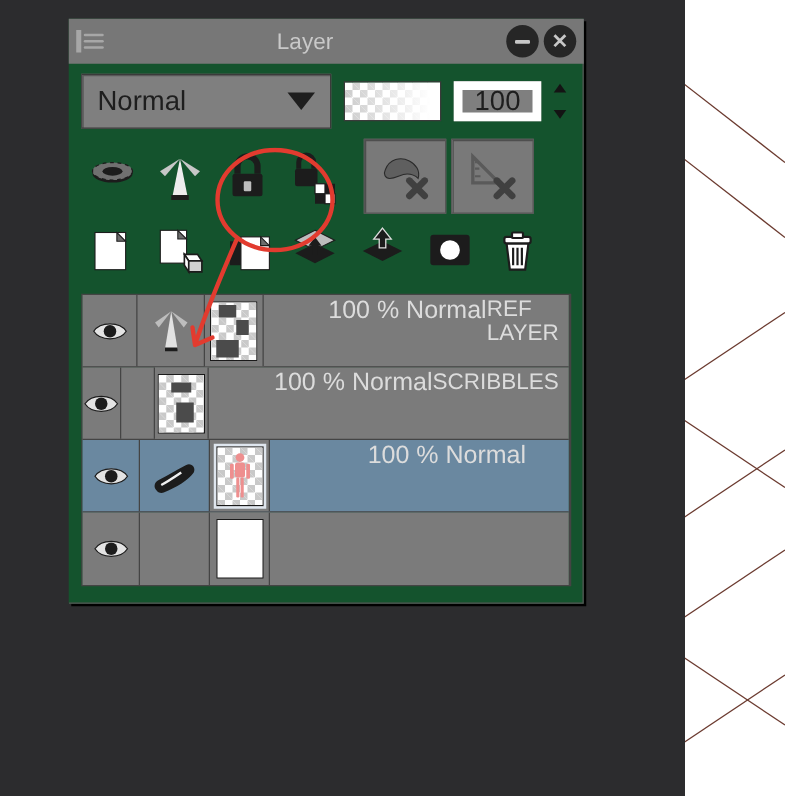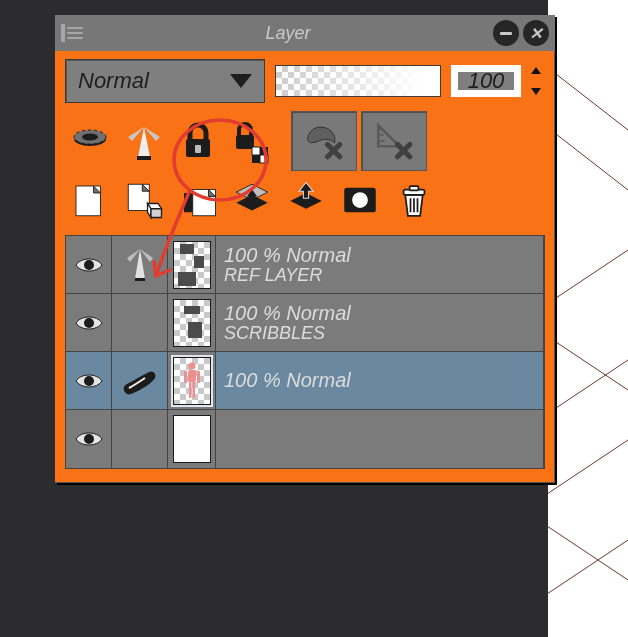--- a/index.html
+++ b/index.html
@@ -1,19 +1,19 @@
 <!DOCTYPE html>
 <html><head>
 <meta charset="utf-8">
 <style>
   *{box-sizing:border-box;margin:0;padding:0;font-family:Arial,Helvetica,sans-serif;}
   body{width:628px;height:637px;background:#2c2c2e;position:relative;overflow:hidden;}
   .canvas-strip{position:absolute;top:0;right:0;width:80px;height:637px;background:#ffffff;}
   .canvas-strip svg{position:absolute;top:0;left:0;width:100%;height:100%;}
-  .panel{position:absolute;left:55px;top:15px;width:500px;background:#f97316;border-radius:0;box-shadow:2px 2px 0 #000, -1px -1px 0 #555 inset;font-style:italic;}
+  .panel{position:absolute;left:55px;top:15px;width:412px;background:#14532d;border-radius:0;box-shadow:2px 2px 0 #000, -1px -1px 0 #555 inset;}
   .titlebar{display:flex;align-items:center;height:36px;padding:0 6px;background:#777;}
   .title-icon{width:22px;height:18px;display:flex;flex-direction:column;justify-content:center;gap:3px;padding-left:2px;border-left:4px solid rgba(200,200,200,.6);}
   .title-icon span{height:2px;background:rgba(200,200,200,.6);border-radius:1px;}
   .title-text{flex:1;text-align:center;color:#c9c9c9;font-size:18px;font-weight:400;}
   .title-buttons{display:flex;gap:4px;}
   .round-btn{width:26px;height:26px;border-radius:50%;background:#262626;display:flex;align-items:center;justify-content:center;color:#c7c7c7;font-size:16px;font-weight:bold;cursor:pointer;}
   .round-btn.min::after{content:"";width:12px;height:3px;background:#c7c7c7;border-radius:1px;}
   .round-btn.close{font-size:16px;}
   .controls{padding:8px 10px 4px;display:flex;flex-direction:column;gap:8px;}
   .row{display:flex;align-items:center;gap:10px;}
@@ -48,21 +48,21 @@
   .thumb.check::before{content:"";position:absolute;inset:0;background:
     linear-gradient(45deg,#c9c9c9 25%,transparent 25%,transparent 75%,#c9c9c9 75%),
     linear-gradient(45deg,#c9c9c9 25%,#fff 25%,#fff 75%,#c9c9c9 75%);
     background-size:12px 12px;background-position:0 0,6px 6px;}
   .thumb.sel{outline:2px solid #dfe6ee;}
   .thumb .splat{position:absolute;background:#4b4b4b;}
   .s1{left:6px;top:2px;width:14px;height:10px;}
   .s2{left:20px;top:14px;width:10px;height:12px;}
   .s3{left:4px;top:30px;width:18px;height:14px;}
   .thumb .fig{position:absolute;left:50%;top:4px;transform:translateX(-50%);width:20px;height:40px;}
-  .cell-info{flex:1;display:flex;flex-direction:column;justify-content:center;padding:2px 8px;color:#dcdcdc;}
+  .cell-info{flex:1;display:flex;flex-direction:row;justify-content:center;padding:2px 8px;color:#dcdcdc;margin-left:44px;}
   .layer-meta{font-size:20px;line-height:1.05;white-space:nowrap;}
   .layer-name{font-size:18px;line-height:1.05;}
   .paper-sub{display:flex;align-items:center;height:100%;}
   .paper-subthumb{width:36px;height:42px;border:1px solid #1a1a1a;background:#fff;position:relative;margin-right:8px;}
   .paper-subthumb::after{content:"";position:absolute;right:0;top:0;width:10px;height:10px;background:linear-gradient(135deg,#6e6e6e 0 50%,#fff 50% 100%);border-left:1px solid #2e2e2e;border-bottom:1px solid #2e2e2e;}
   .paper-label{color:#d8d8d8;font-size:20px;}
   .annotation{position:absolute;pointer-events:none;left:150px;top:118px;}
 </style>
 </head>
 <body>

